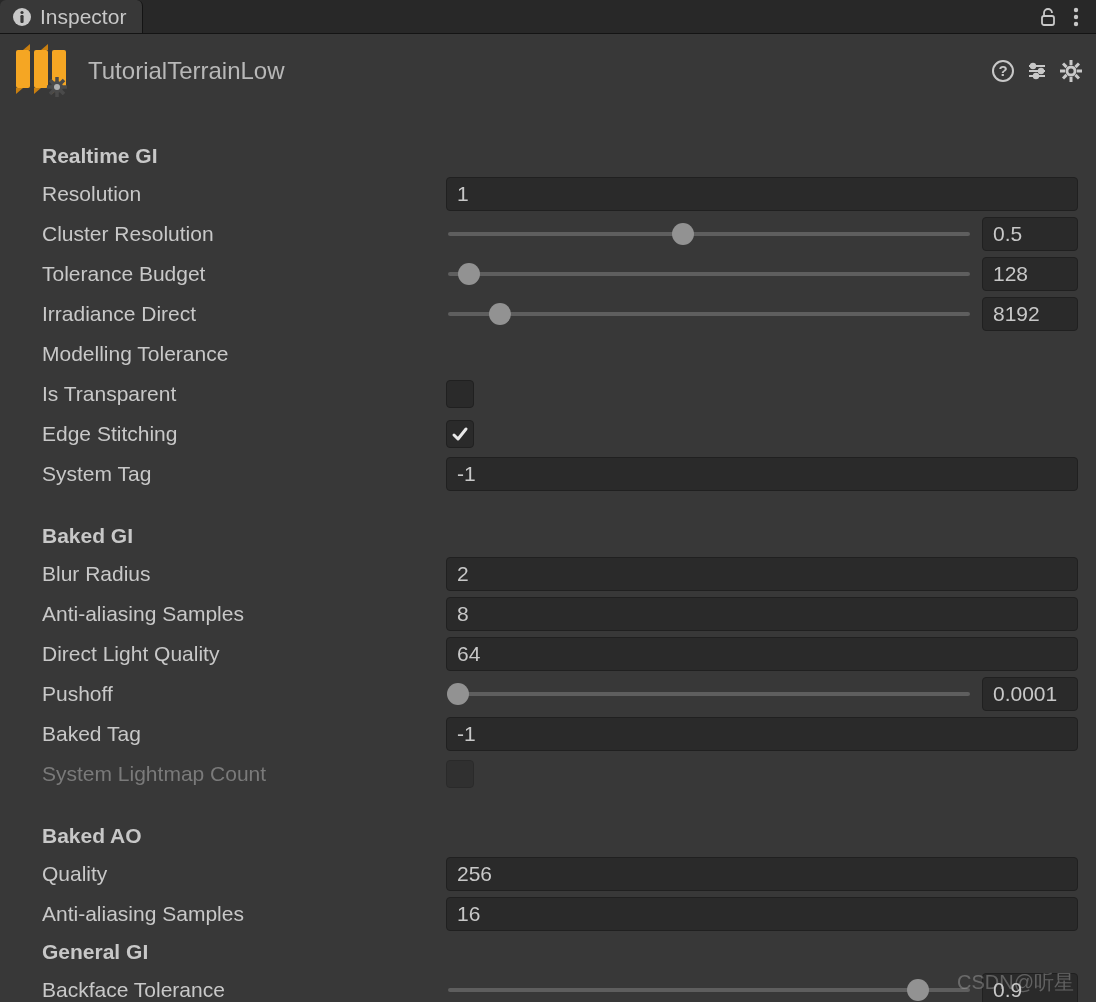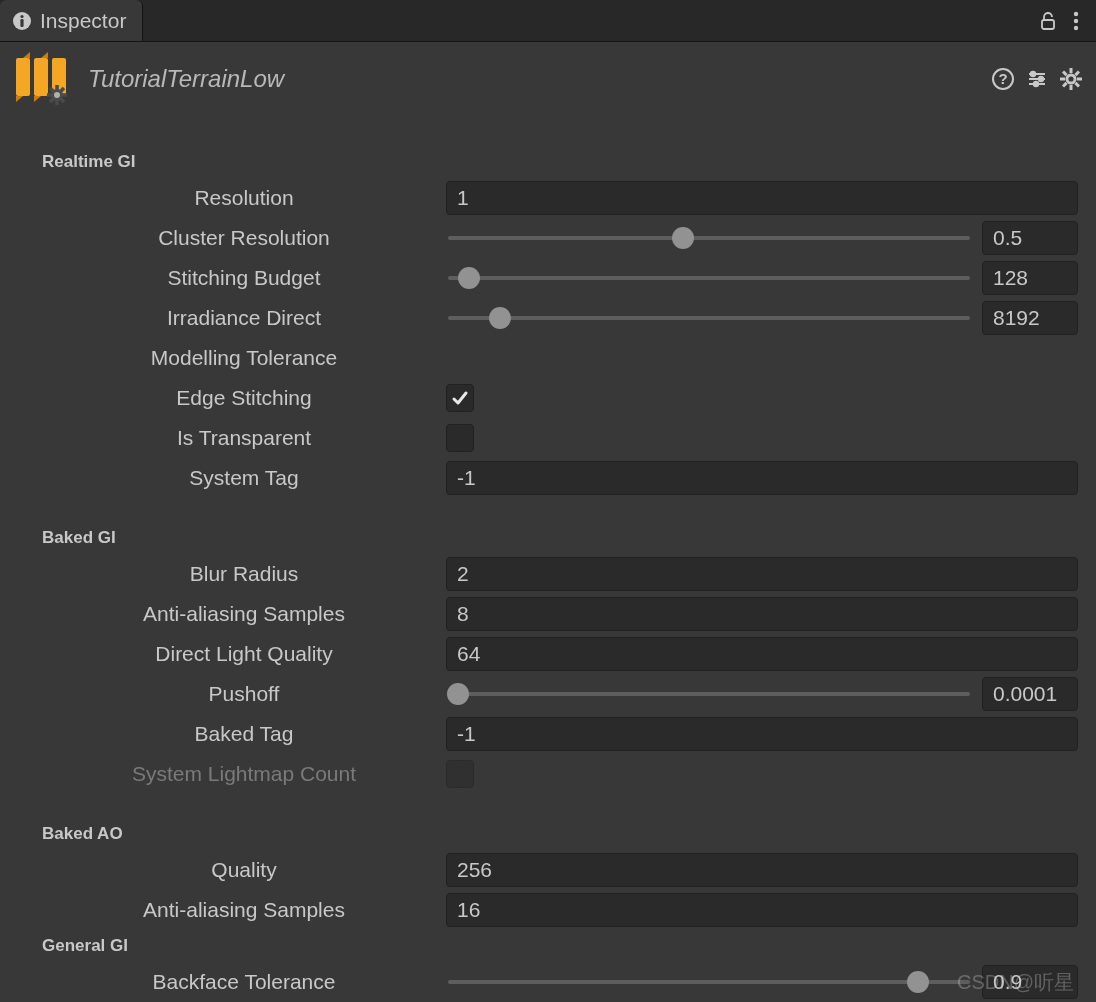--- a/index.html
+++ b/index.html
@@ -5,21 +5,21 @@
   * { box-sizing: border-box; margin: 0; padding: 0; }
   html, body {
     width: 1096px; height: 1002px;
     background: #282828;
     font-family: -apple-system, BlinkMacSystemFont, "Segoe UI", Arial, sans-serif;
     font-size: 21px;
     color: #c8c8c8;
     overflow: hidden;
   }
   .tabbar {
-    height: 42px;
+    height: 34px;
     background: #282828;
     border-bottom: 1px solid #141414;
     display: flex;
     align-items: stretch;
   }
   .tab {
     background: #383838;
     display: flex;
     align-items: center;
     padding: 0 16px 0 12px;
@@ -36,46 +36,45 @@
 
   .panel { background: #383838; }
 
   .asset-header {
     display: flex;
     align-items: center;
     padding: 10px 14px 30px 14px;
     gap: 20px;
   }
   .asset-icon { width: 54px; height: 54px; position:relative; }
-  .asset-name { color: #b8b8b8; font-size: 24px; flex:1;font-style:italic; }
+  .asset-name { color: #b8b8b8; font-size: 24px; flex:1; }
   .asset-actions { display:flex; gap:12px; color:#c8c8c8; }
   .asset-actions svg { display:block; }
 
   .body {
     background: #383838;
     padding: 10px 18px 0 42px;
   }
   .section-header {
     font-weight: 700;
     color: #c8c8c8;
     padding: 6px 0 6px 0;
-    font-size: 17px;
+    font-size: 21px;
   }
   .row {
     display:flex;
     align-items:center;
     min-height: 40px;
     padding: 1px 0;
   }
   .row-label {
     width: 404px;
     flex-shrink: 0;
     color: #c8c8c8;
     font-size: 21px;
-    text-align: center;
   }
   .row-label.disabled { color: #7a7a7a; }
   .row-control { flex: 1; display:flex; align-items:center; gap:10px; }
 
   .text-input {
     flex:1;
     background: #2a2a2a;
     border: 1px solid #202020;
     border-radius: 4px;
     color: #c8c8c8;
@@ -251,21 +250,21 @@
         <div class="slider-wrap">
             <div class="slider-track">
               <div class="slider-thumb" style="left:45%"></div>
             </div>
           </div>
         <input class="slider-value" value="0.5" style="">
       </div>
     </div>
 
     <div class="row">
-      <div class="row-label">Stitching Budget</div>
+      <div class="row-label">Tolerance Budget</div>
       <div class="row-control">
         <div class="slider-wrap">
             <div class="slider-track">
               <div class="slider-thumb" style="left:4%"></div>
             </div>
           </div>
         <input class="slider-value" value="128" style="">
       </div>
     </div>
 
@@ -279,35 +278,35 @@
           </div>
         <input class="slider-value" value="8192" style="">
       </div>
     </div>
 
     <div class="row">
       <div class="row-label">Modelling Tolerance</div>
     </div>
 
     <div class="row">
+      <div class="row-label">Is Transparent</div>
+      <div class="row-control">
+          <div class="checkbox"></div>
+        </div>
+    </div>
+
+    <div class="row">
       <div class="row-label">Edge Stitching</div>
       <div class="row-control">
         <div class="checkbox">
           <svg width="20" height="20" viewBox="0 0 20 20" fill="none" stroke="#e8e8e8" stroke-width="3" stroke-linecap="round" stroke-linejoin="round">
               <polyline points="4,11 8,15 16,5"></polyline>
             </svg>
         </div>
       </div>
-    </div>
-
-    <div class="row">
-      <div class="row-label">Is Transparent</div>
-      <div class="row-control">
-          <div class="checkbox"></div>
-        </div>
     </div>
 
     <div class="row">
       <div class="row-label">System Tag</div>
       <div class="row-control">
           <input class="text-input" value="-1" style="">
         </div>
     </div>
 
     <div class="spacer"></div>

